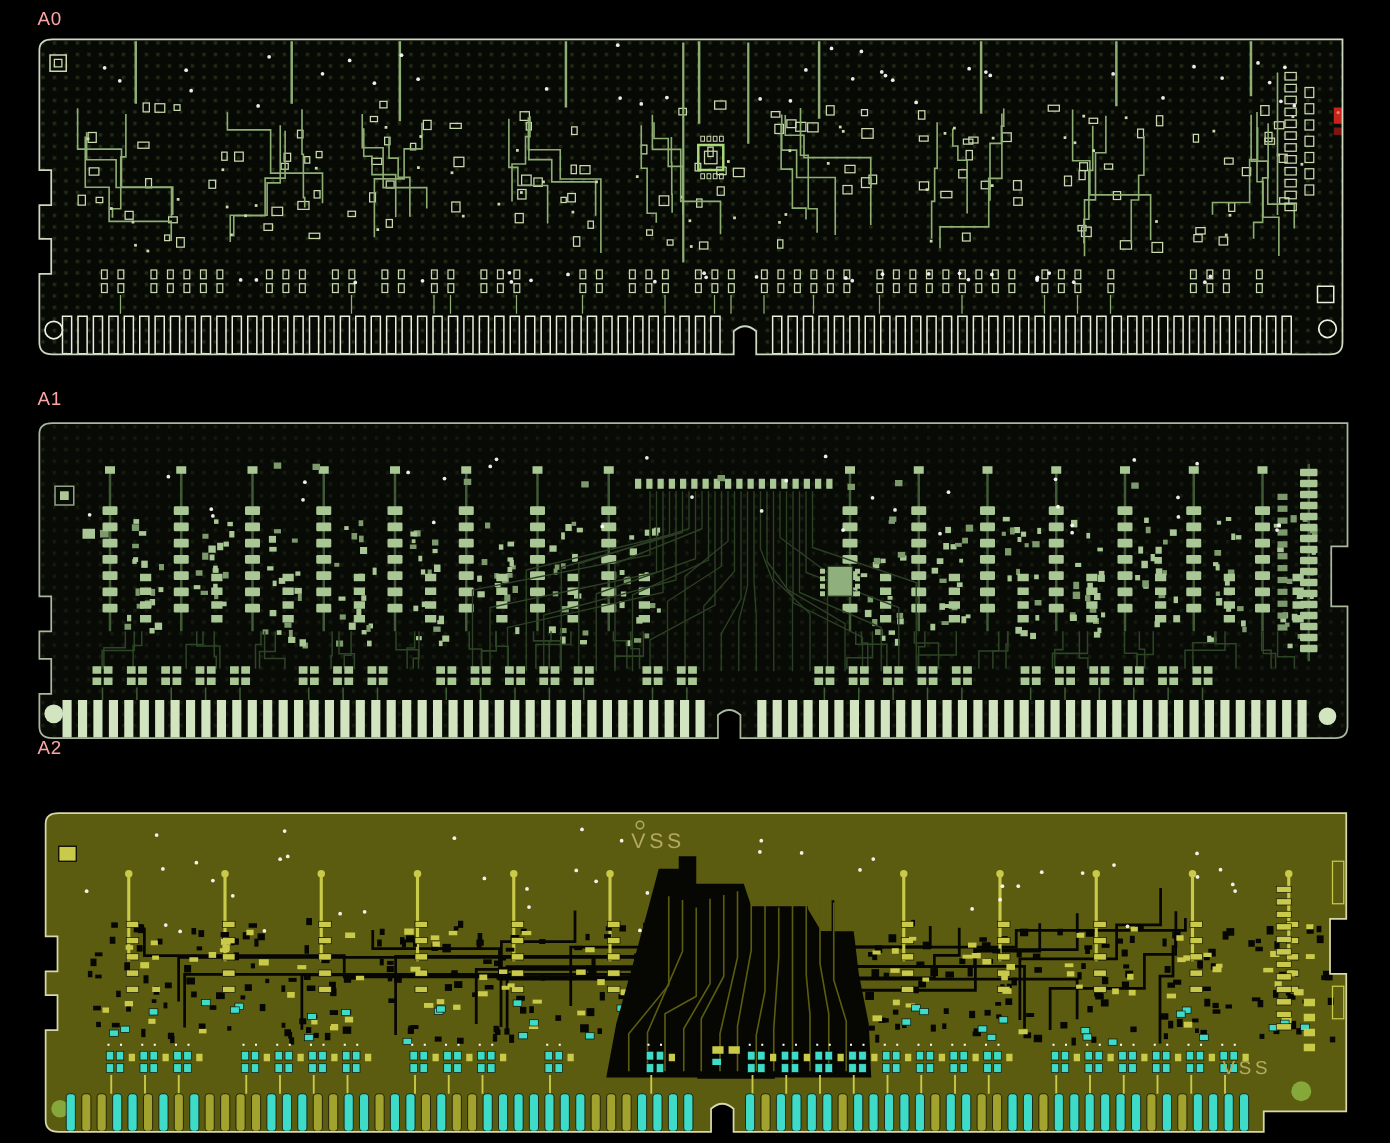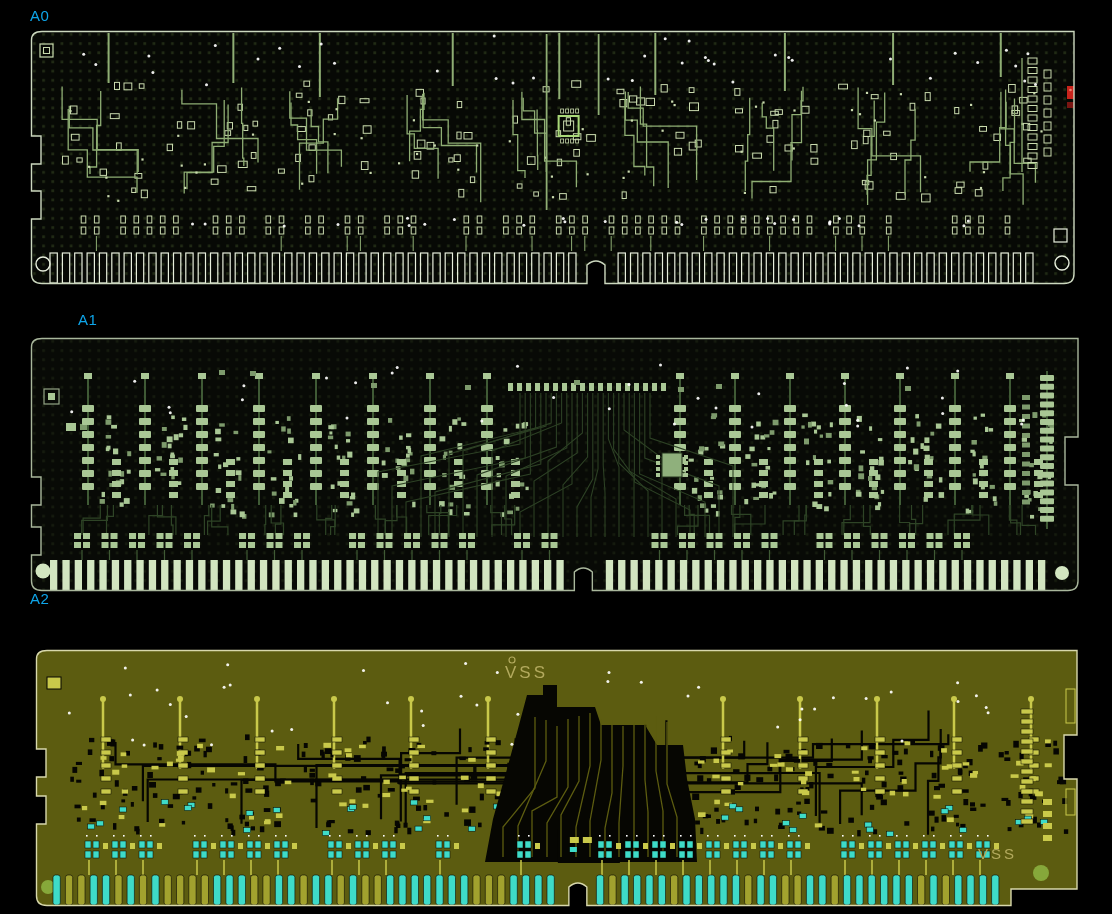--- a/index.html
+++ b/index.html
@@ -1,24 +1,24 @@
 <!DOCTYPE html>
 <html><head>
 <meta charset="utf-8">
 <style>
   html,body{margin:0;padding:0;background:#000;}
   .stage{position:relative;width:1112px;height:914px;background:#000;overflow:hidden;
          font-family:"Liberation Sans",sans-serif;}
-  .panel-label{position:absolute;left:30px;color:#0ea5e9;font-size:15px;letter-spacing:.5px;
+  .panel-label{position:absolute;left:30px;color:#fca5a5;font-size:15px;letter-spacing:.5px;
                font-family:"Liberation Sans",sans-serif;}
   .board-svg{position:absolute;display:block;}
   #board-a0{left:30px;top:30px;}
   #label-a0{top:7px;}
   #board-a1{left:30px;top:337px;}
-  #label-a1{top:311px;margin-left:48px;}
+  #label-a1{top:311px;}
   #board-a2{left:35px;top:649px;}
   #label-a2{top:590px;}
 </style>
 </head>
 <body>
 
 <div class="stage">
   <div class="panel-label" id="label-a0">A0</div>
   <svg class="board-svg" id="board-a0" width="1052" height="255" viewBox="0 0 1052 255">
       <defs>

